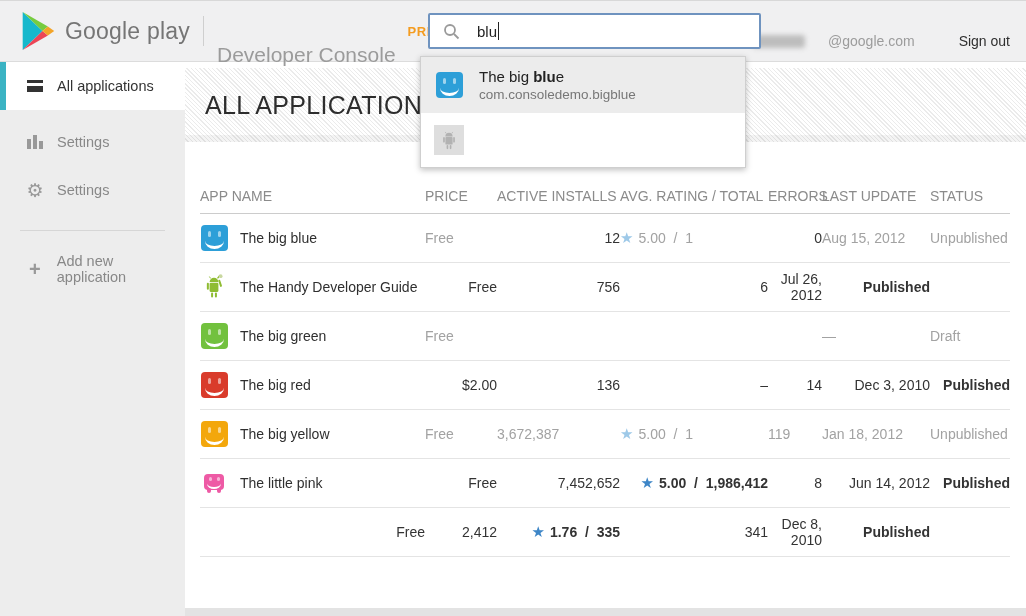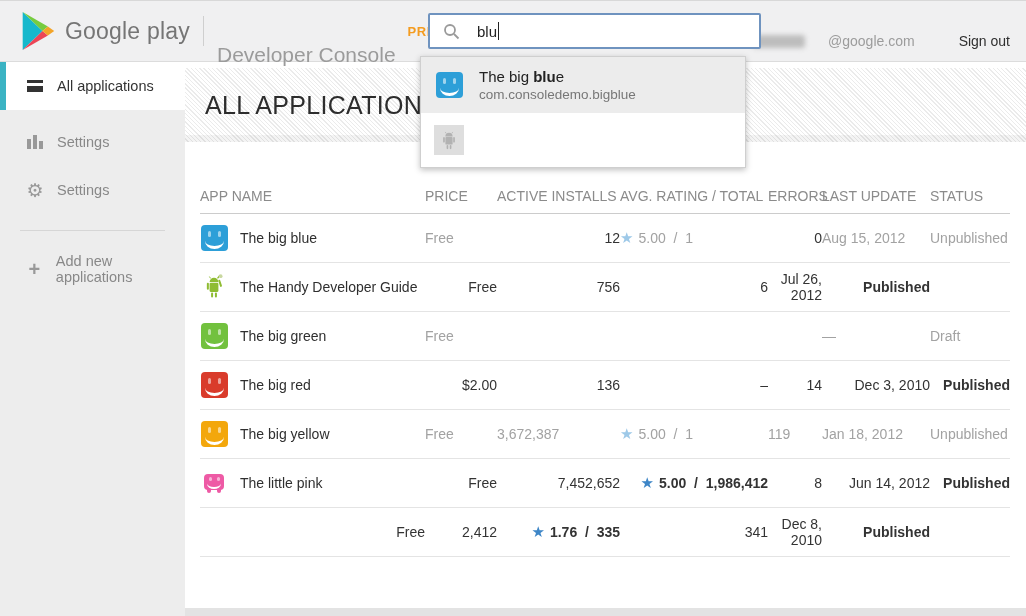--- a/index.html
+++ b/index.html
@@ -192,21 +192,21 @@
     </span>
     <span>Settings</span>
   </div>
   <div class="side-item">
     <span class="ico gear-ico">⚙</span>
     <span>Settings</span>
   </div>
   <div class="side-divider"></div>
   <div class="side-item">
     <span class="ico plus-ico">+</span>
-    <span>Add new applications</span>
+    <span>Add new application</span>
   </div>
 </div>
 
 <div class="content">
   <div class="band">
     <span class="page-heading">ALL APPLICATIONS</span>
   </div>
 
   <div class="table">
     <div class="thead">

